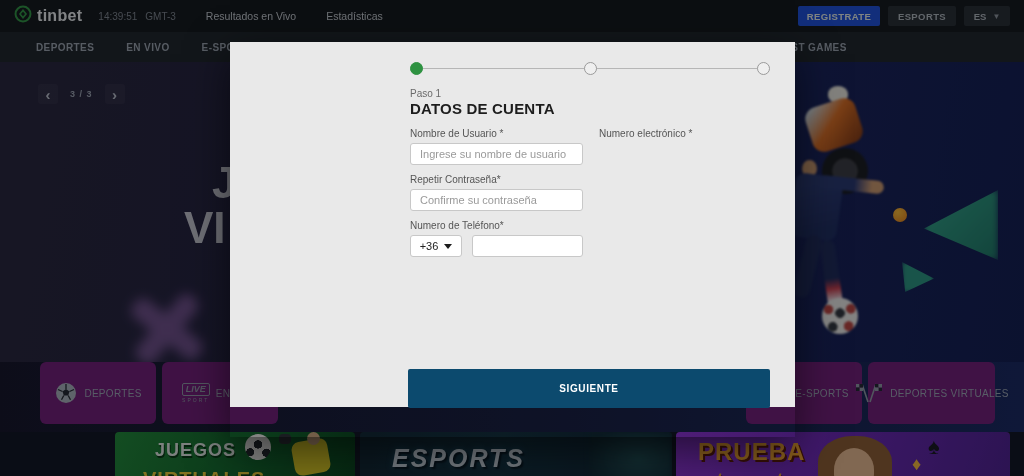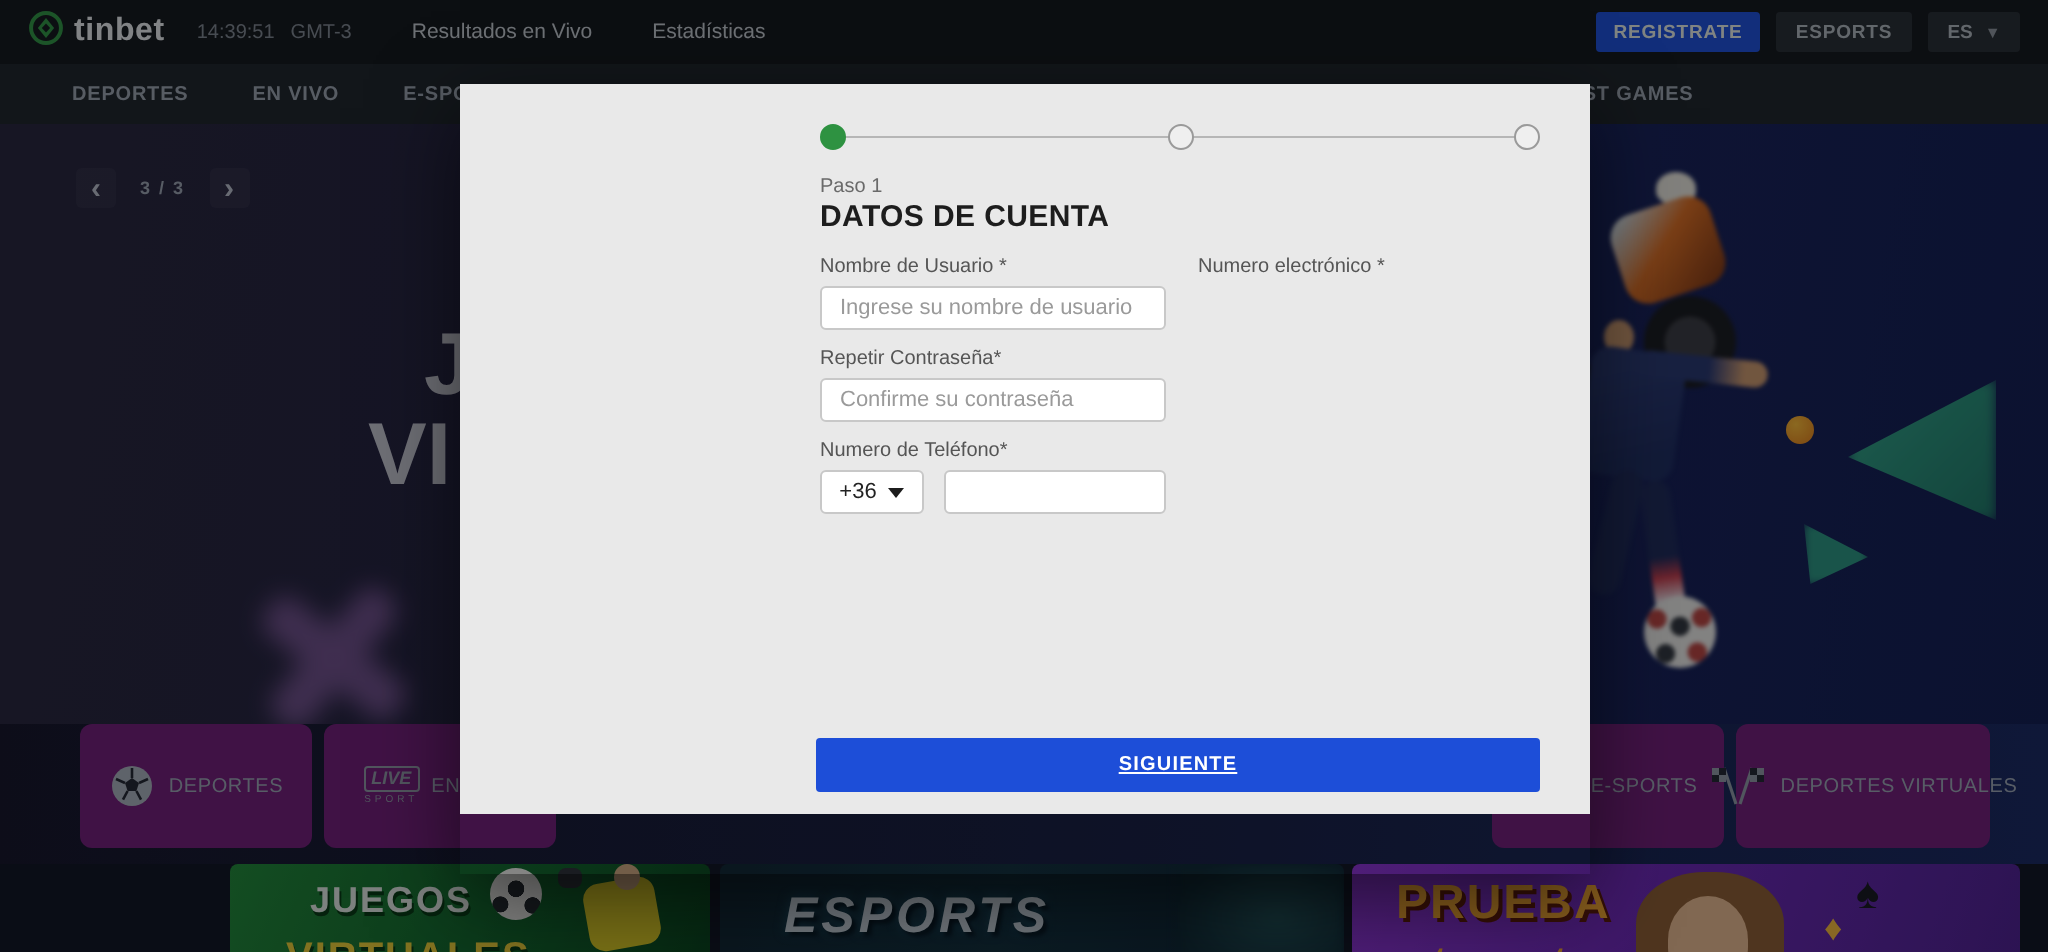--- a/index.html
+++ b/index.html
@@ -147,23 +147,23 @@
   .text-input { width:100%; height:22px; background:#fff; border:1px solid #c8c8c8; border-radius:3px;
                 font-size:11px; color:#333; padding:0 9px; font-family:"Liberation Sans",sans-serif; outline:none; }
   .text-input::placeholder { color:#9a9a9a; }
   .phone-row { margin-top:9px; }
   .phone-controls { display:flex; gap:10px; align-items:center; }
   .country-select { width:52px; height:22px; background:#fff; border:1px solid #c8c8c8; border-radius:3px;
                     display:flex; align-items:center; justify-content:center; gap:6px; font-size:11px; color:#222; cursor:pointer; }
   .country-caret { width:0; height:0; border-left:4px solid transparent; border-right:4px solid transparent;
                    border-top:5px solid #1c1c1c; }
   .phone-input { width:111px; }
-  .next-btn { position:absolute; top:327px; left:178px; width:362px; height:27px; background:#1d4ed8;
+  .next-btn { position:absolute; top:327px; left:178px; width:362px; height:39px; background:#0c4a6e;
               border:none; border-radius:2px; color:#fff; font-size:10px; font-weight:bold; letter-spacing:.6px;
-              cursor:pointer; font-family:"Liberation Sans",sans-serif;text-decoration:underline; }
+              cursor:pointer; font-family:"Liberation Sans",sans-serif; }
 </style>
 </head>
 <body>
 
 <div class="screen">
 
   <div class="topbar">
     <div class="brand">
       <span>
         <svg width="18" height="18" viewBox="0 0 20 20">

